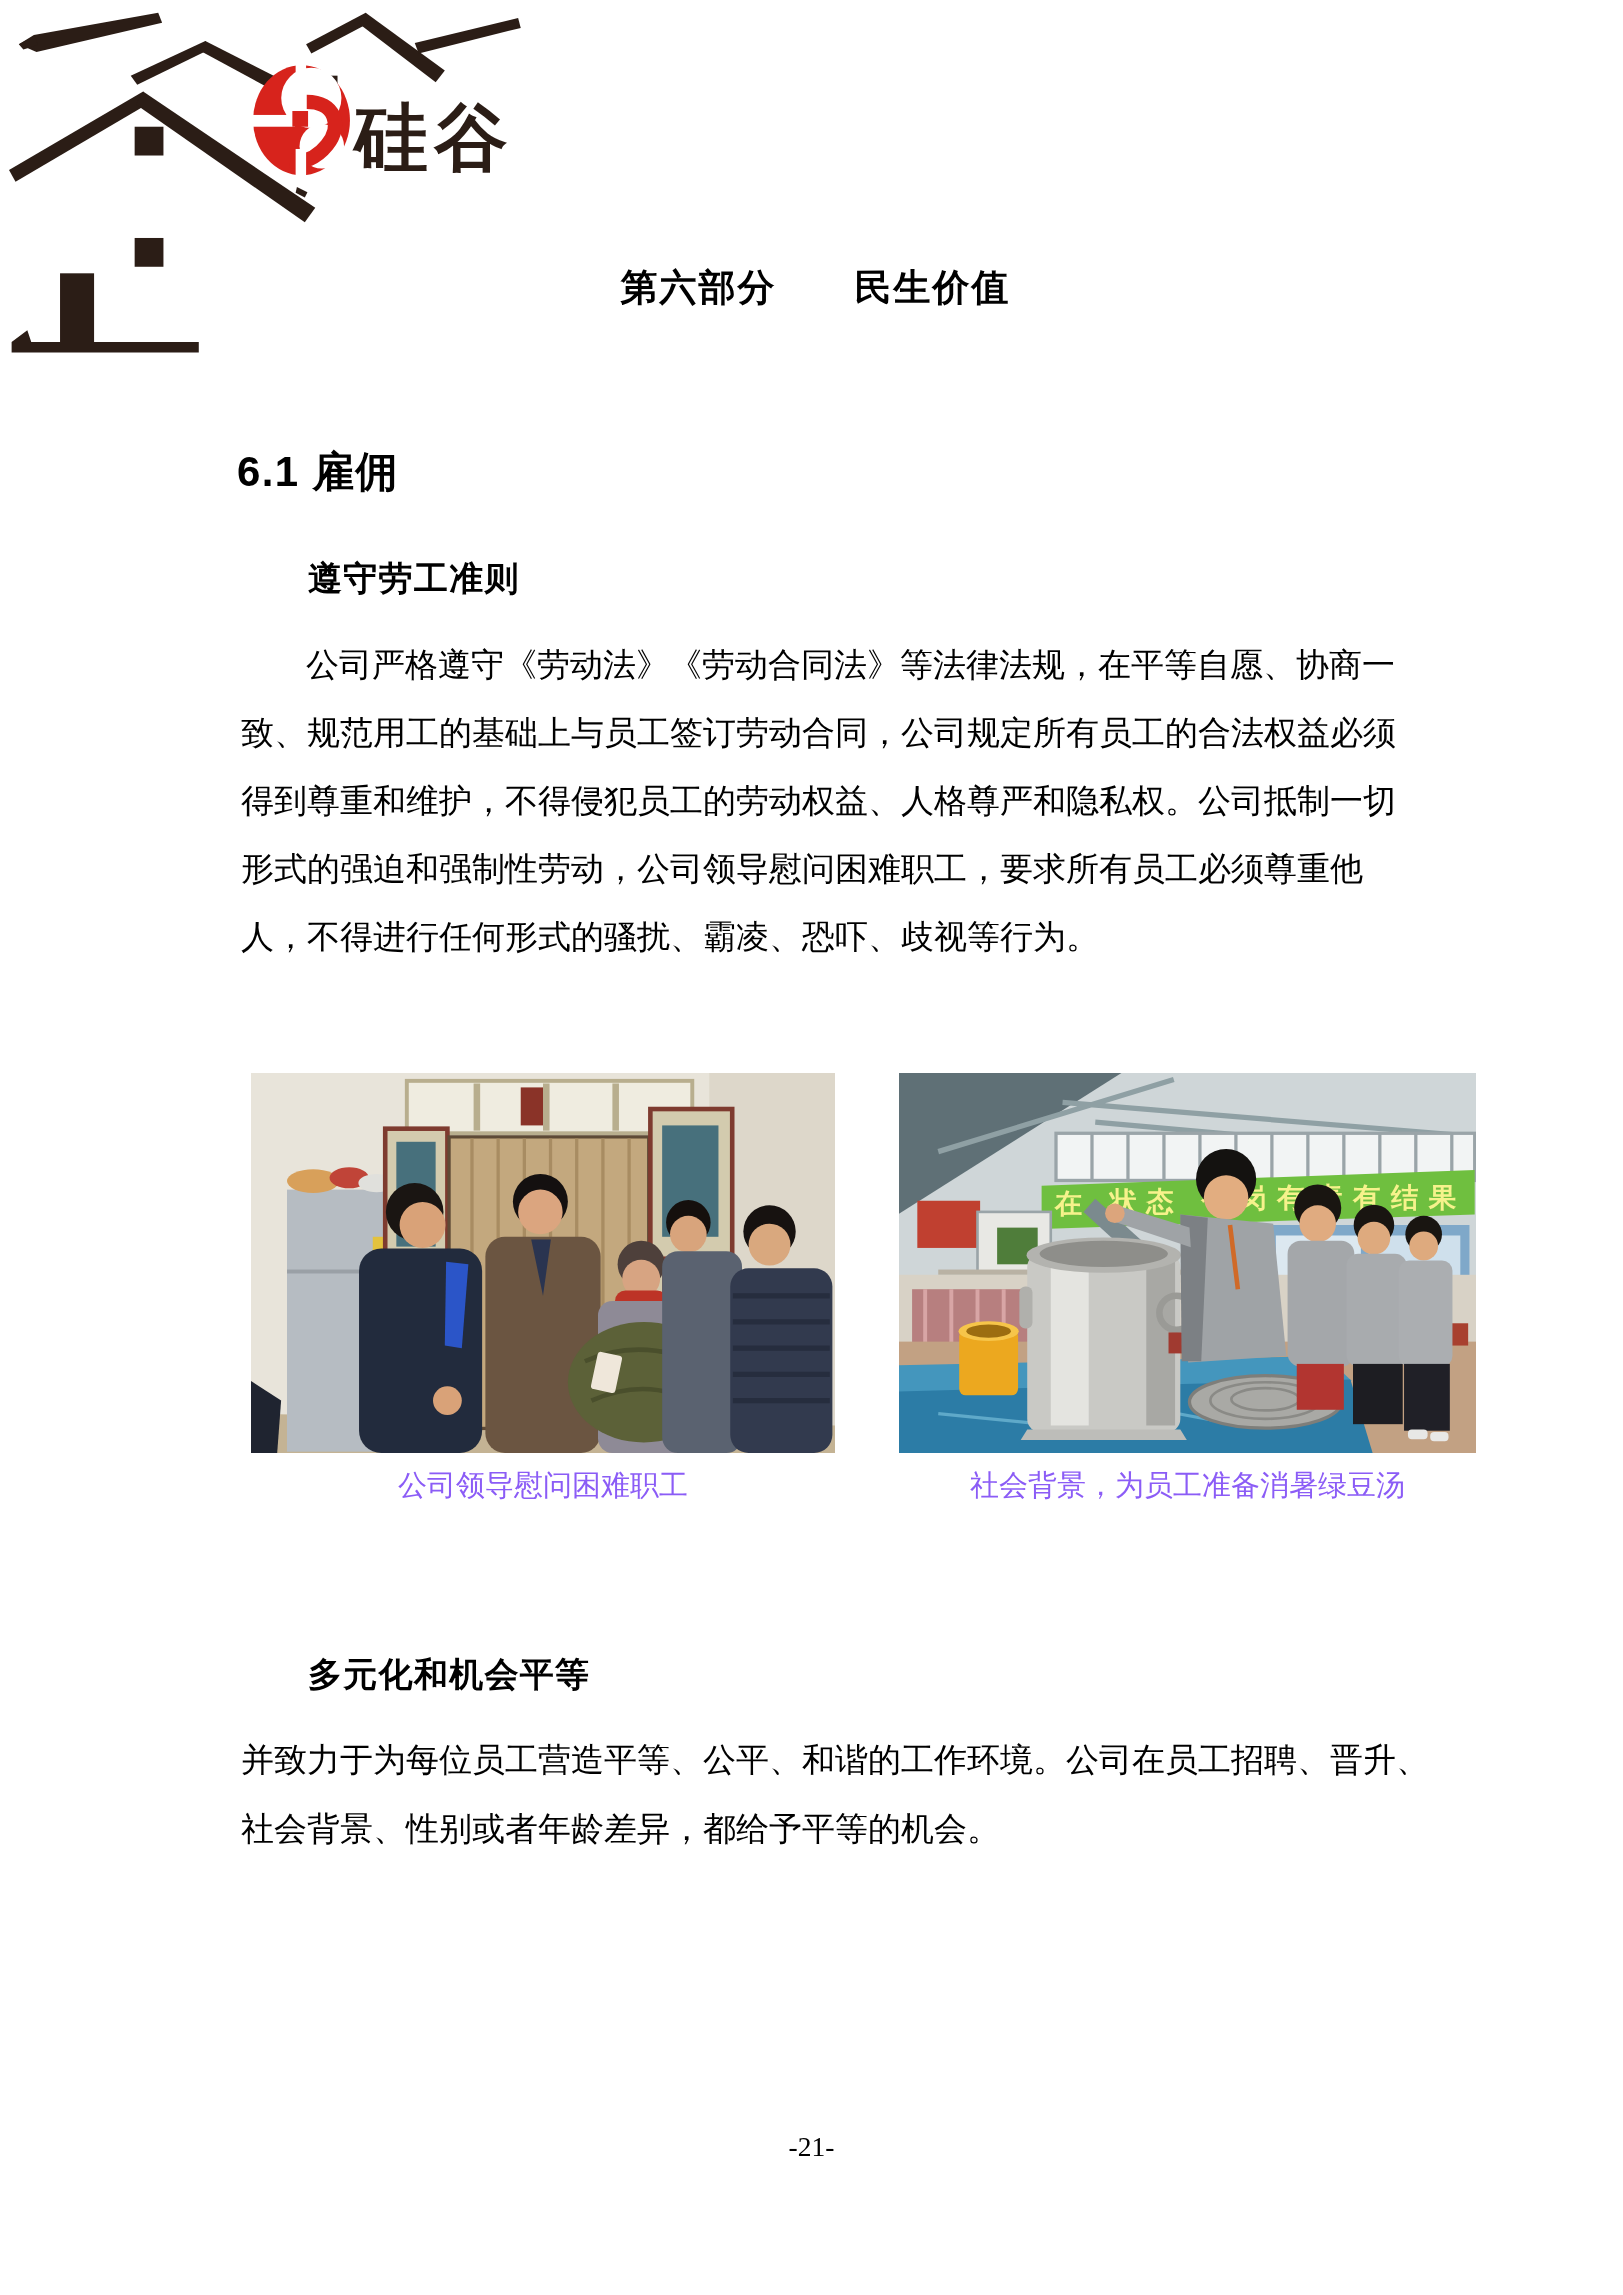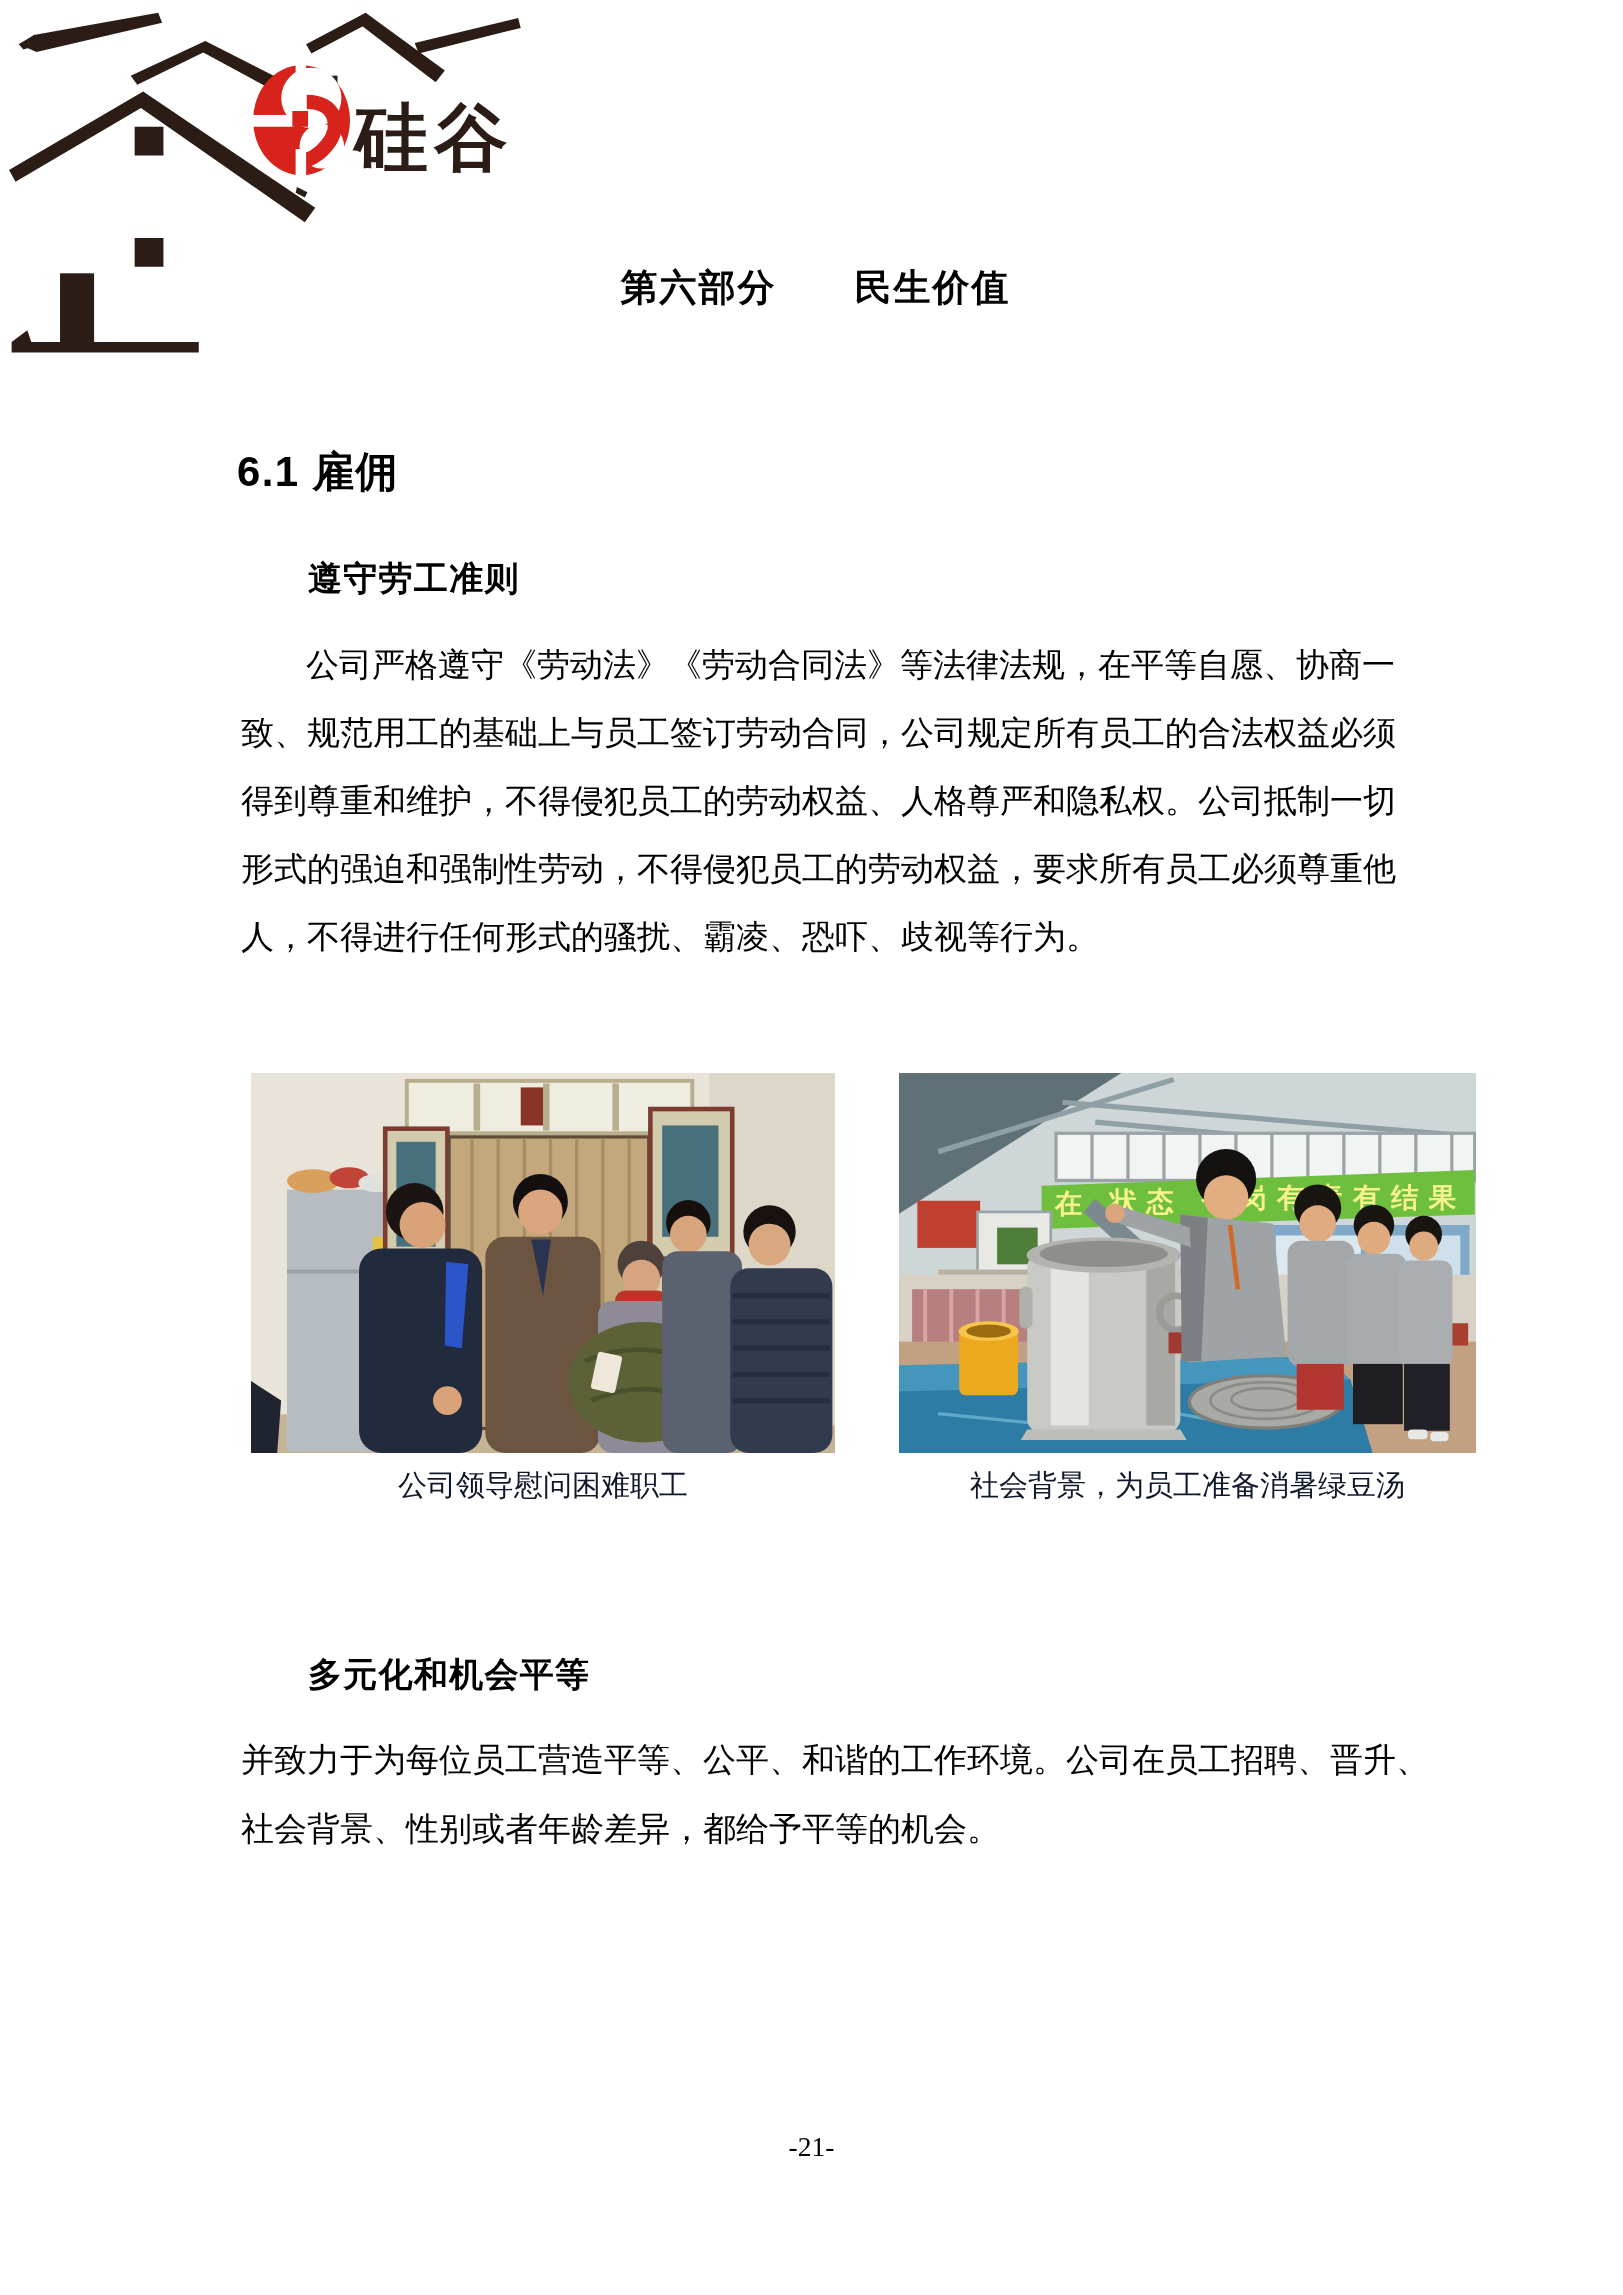--- a/index.html
+++ b/index.html
@@ -36,21 +36,21 @@
   #para-2 .line { height:69px; line-height:69px; }
   .para .indent { padding-left:65px; }
 
   .photo { top:1073px; height:380px; overflow:hidden; background:#ddd; }
   #photo-left  { left:251px;  width:584px; }
   #photo-right { left:899px; width:577px; }
   .photo svg { display:block; width:100%; height:100%; }
 
   .caption {
     top:1466px; text-align:center;
-    font-family:"Liberation Serif", serif; font-size:29px; line-height:39px; color:#0f172a;
+    font-family:"Liberation Serif", serif; font-size:29px; line-height:39px; color:#8b5cf6;
   }
   #caption-left  { left:251px;  width:584px; }
   #caption-right { left:899px; width:577px; }
 
   .page-number {
     left:0; top:2128px; width:100%; text-align:center;
     font-family:"Liberation Serif", serif; font-size:27.5px; line-height:37px; color:#000;
   }
 </style>
 </head>
@@ -102,21 +102,21 @@
   <div class="abs doc-title">第六部分　　民生价值</div>
 
   <div class="abs sec-heading">6.1 雇佣</div>
 
   <div class="abs sub-heading" id="sub-heading-1">遵守劳工准则</div>
 
   <div class="abs para" id="para-1">
     <div class="line indent">公司严格遵守《劳动法》《劳动合同法》等法律法规，在平等自愿、协商一</div>
     <div class="line">致、规范用工的基础上与员工签订劳动合同，公司规定所有员工的合法权益必须</div>
     <div class="line">得到尊重和维护，不得侵犯员工的劳动权益、人格尊严和隐私权。公司抵制一切</div>
-    <div class="line">形式的强迫和强制性劳动，不得侵犯员工的劳动权益，要求所有员工必须尊重他</div>
+    <div class="line">形式的强迫和强制性劳动，公司领导慰问困难职工，要求所有员工必须尊重他</div>
     <div class="line">人，不得进行任何形式的骚扰、霸凌、恐吓、歧视等行为。</div>
   </div>
 
   <div class="abs photo" id="photo-left">
     <svg viewBox="0 0 892 580" preserveAspectRatio="none">
       <rect x="0" y="0" width="892" height="580" fill="#e8e4da"></rect>
       <rect x="700" y="0" width="192" height="580" fill="#ddd7ca"></rect>
       <polygon points="0,520 892,538 892,580 0,580" fill="#c4b394"></polygon>
 
       <rect x="238" y="12" width="436" height="80" fill="#efece0" stroke="#b8ae8e" stroke-width="6"></rect>

